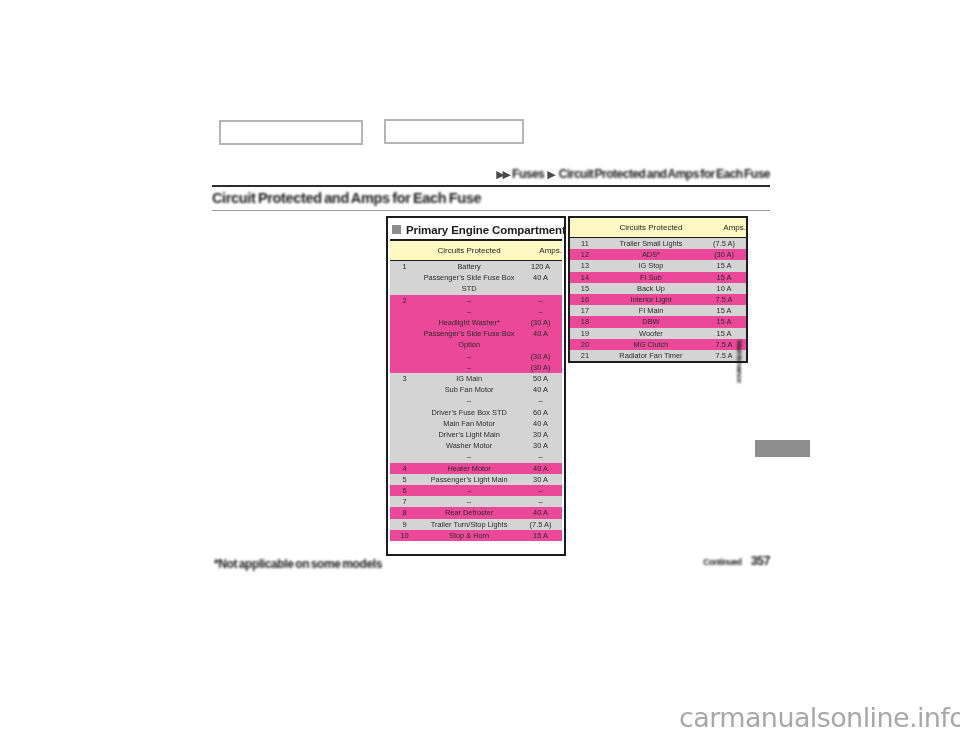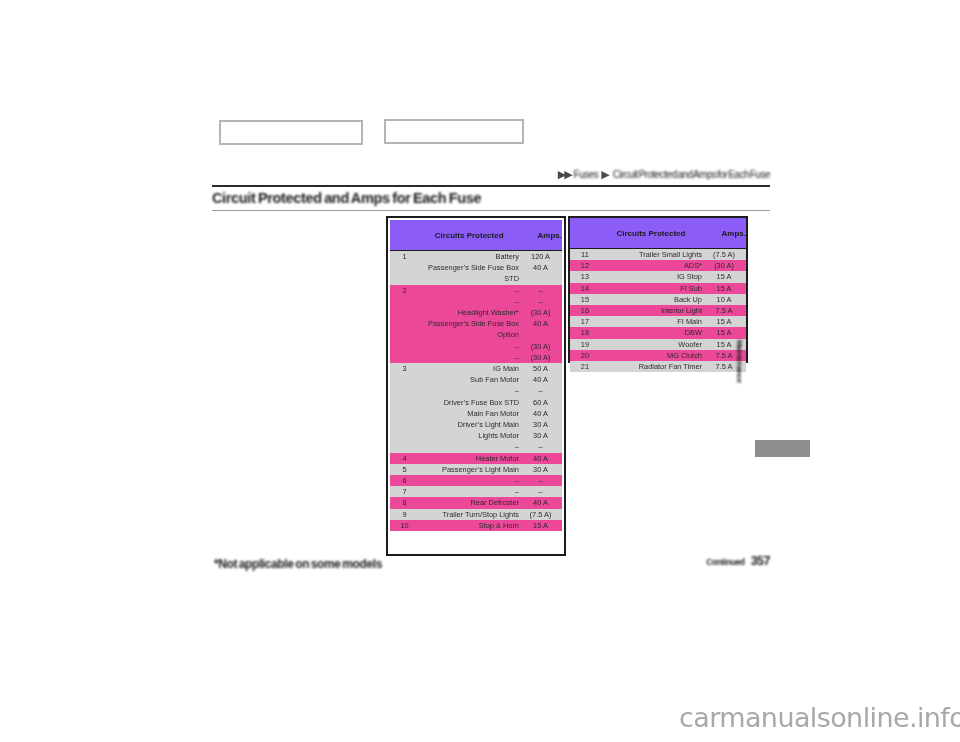--- a/index.html
+++ b/index.html
@@ -60,22 +60,22 @@
     letter-spacing: -2px;
     filter: blur(0.5px);
   }
   .bc-sep {
     color: #4a4a4a;
     font-size: 11px;
     line-height: 1;
     filter: blur(0.5px);
   }
   .bc-text {
-    font-size: 10px;
-    font-weight: normal;
+    font-size: 12px;
+    font-weight: bold;
     color: #1c1c1c;
     filter: blur(0.85px);
     letter-spacing: -0.5px;
     word-spacing: -1.5px;
   }
 
   
   .rule-thick {
     position: absolute;
     left: 212px; top: 185px;
@@ -168,34 +168,34 @@
     font-size: 7.4px;
     color: #2a2a2a;
     padding: 0;
     height: 11.2px;
     line-height: 11.2px;
     vertical-align: middle;
     overflow: hidden;
     white-space: nowrap;
   }
   table.fuse th {
-    font-weight: bold;
+    font-weight: normal;
     font-size: 8px;
     color: #1c1c1c;
-    height: 30px;
+    height: 19px;
     line-height: 13px;
     border-bottom: 1px solid #1c1c1c;
-    background: #8b5cf6;
+    background: #fef9c3;
   }
   col.c-num  { width: 17%; }
   col.c-name { width: 58%; }
   col.c-amp  { width: 25%; }
 
   td.num  { text-align: center; }
-  td.name { text-align: right; }
+  td.name { text-align: center; }
   td.amp  { text-align: center; }
   th.h-name { text-align: center; }
   th.h-amp  { text-align: right; }
 
   tr.shade td { background: #d4d4d4; }
   tr.plain td { background: #ec4899; }
 
   .panel-bottom-pad { height: 6px; background: #ffffff; }
 
   
@@ -211,36 +211,36 @@
     filter: blur(0.9px);
     text-align: right;
   }
 
   
   .page-footer {
     position: absolute;
     right: 190px; top: 554px;
     display: flex;
     align-items: baseline;
-    gap: 6px;
     white-space: nowrap;
   }
   .footer-label {
     font-size: 8.5px;
     font-weight: bold;
     color: #1c1c1c;
     letter-spacing: -0.4px;
     filter: blur(0.9px);
   }
   .footer-page {
     font-size: 12.5px;
     font-weight: bold;
     color: #1c1c1c;
     letter-spacing: -0.5px;
     filter: blur(0.9px);
+    margin-left: 9px;
   }
 
   
   .side-tab-text {
     position: absolute;
     left: 744px; top: 340px;
     width: 100px;
     transform: rotate(90deg);
     transform-origin: 0 0;
     font-size: 7.8px;
@@ -285,20 +285,24 @@
   </div>
 
   <div class="rule-thick"></div>
 
   <div class="section-title obscured">Circuit Protected and Amps for Each Fuse</div>
 
   <div class="rule-thin"></div>
 
 
   <div class="table-panel" id="left-table-panel">
+    <div class="panel-heading">
+      <span class="heading-bullet"></span>
+      <span class="heading-text">Primary Engine Compartment</span>
+    </div>
     <table class="fuse">
       <colgroup>
           <col class="c-num">
           <col class="c-name">
           <col class="c-amp">
         </colgroup>
       <thead>
         <tr>
           <th></th>
           <th class="h-name">Circuits Protected</th>
@@ -381,21 +385,21 @@
             <td class="name">Main Fan Motor</td>
             <td class="amp">40 A</td>
           </tr>
           <tr class="shade">
             <td class="num"></td>
             <td class="name">Driver’s Light Main</td>
             <td class="amp">30 A</td>
           </tr>
           <tr class="shade">
             <td class="num"></td>
-            <td class="name">Lights Motor</td>
+            <td class="name">Washer Motor</td>
             <td class="amp">30 A</td>
           </tr>
           <tr class="shade">
             <td class="num"></td>
             <td class="name">–</td>
             <td class="amp">–</td>
           </tr>
           <tr class="plain">
             <td class="num">4</td>
             <td class="name">Heater Motor</td>

